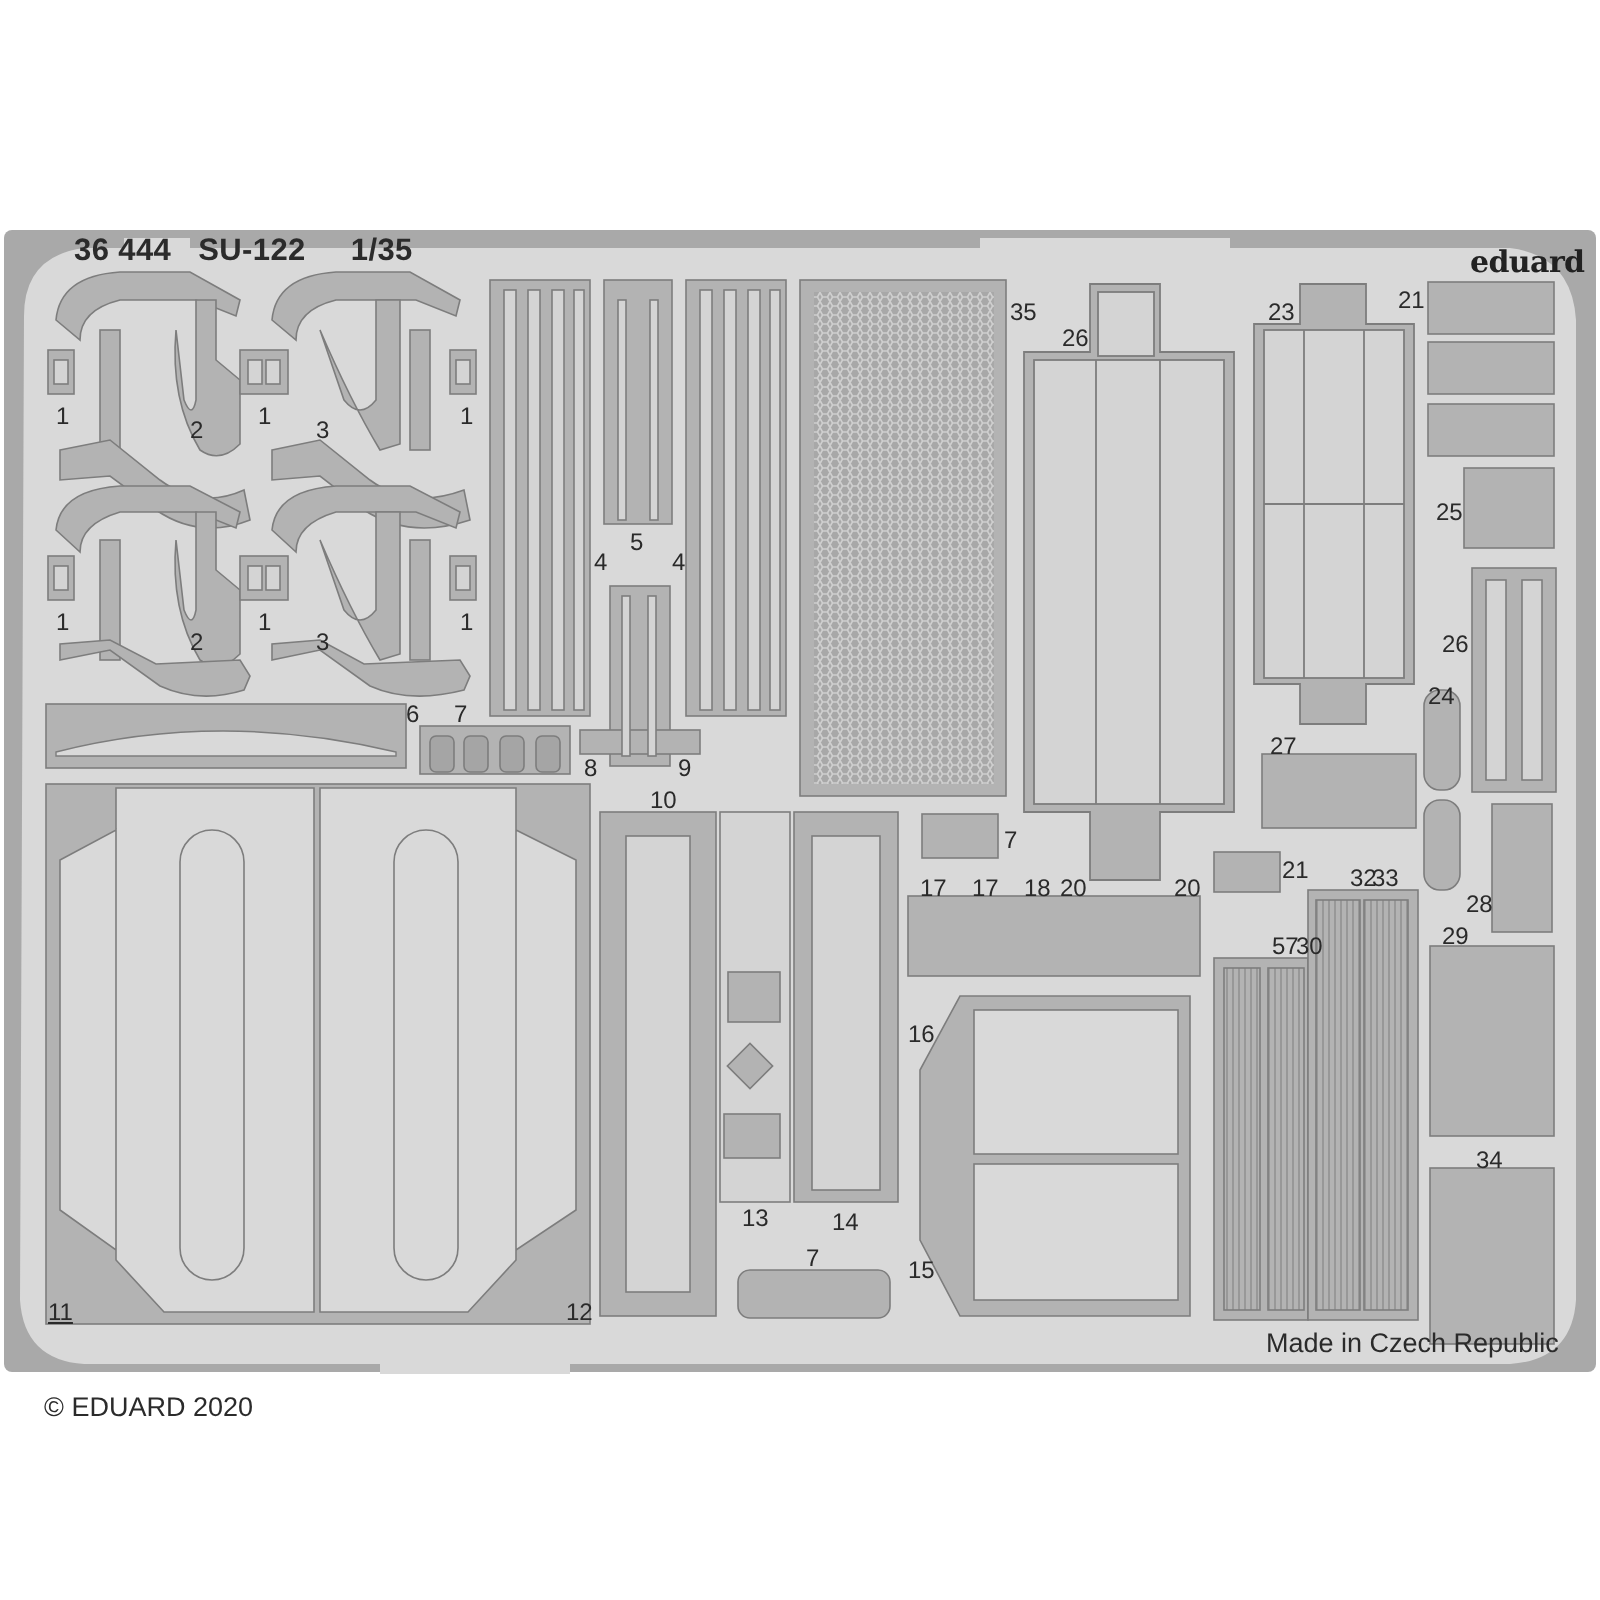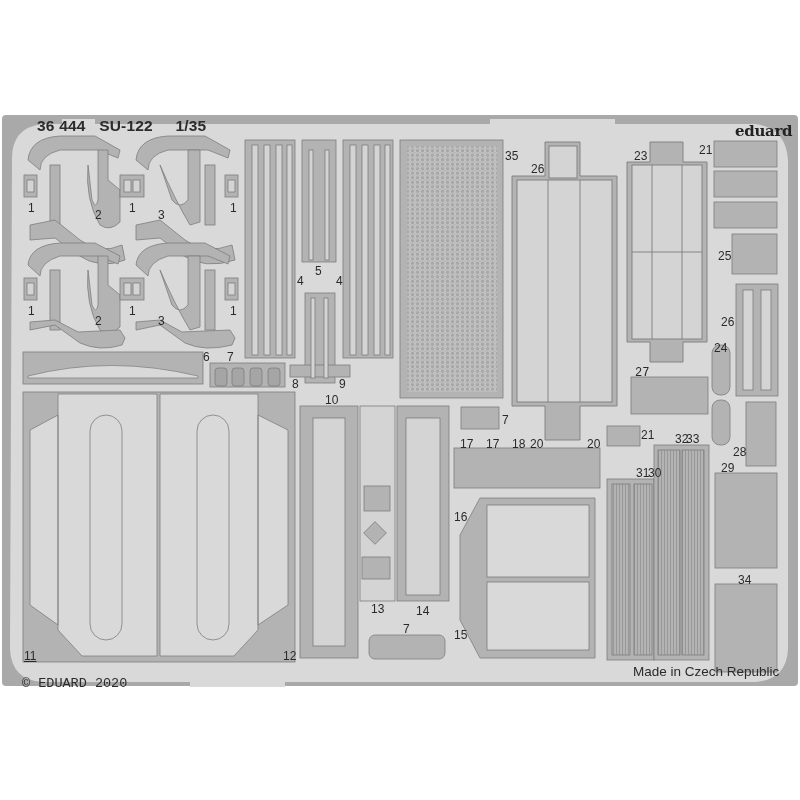--- a/index.html
+++ b/index.html
@@ -206,21 +206,21 @@
   </g>
 
   <g fill="#b3b3b3" stroke="#7d7d7d" stroke-width="0.8">
     <rect x="715" y="473" width="62" height="95"></rect>
     <rect x="715" y="584" width="62" height="88"></rect>
   </g>
 </svg>
 
 <div class="title">36 444   SU-122     1/35</div>
 <div class="brand">eduard</div>
-<div class="foot" style="left:22px;top:676px;font-family:Liberation Mono, monospace;">© EDUARD 2020</div>
+<div class="foot" style="left:22px;top:696px;">© EDUARD 2020</div>
 <div class="foot" style="left:633px;top:664px;">Made in Czech Republic</div>
 
 <div id="labels">
     <div class="lbl" style="left: 28px; top: 202px;">1</div>
     <div class="lbl" style="left: 95px; top: 209px;">2</div>
     <div class="lbl" style="left: 129px; top: 202px;">1</div>
     <div class="lbl" style="left: 158px; top: 209px;">3</div>
     <div class="lbl" style="left: 230px; top: 202px;">1</div>
     <div class="lbl" style="left: 28px; top: 305px;">1</div>
     <div class="lbl" style="left: 95px; top: 315px;">2</div>
@@ -234,34 +234,34 @@
     <div class="lbl" style="left: 336px; top: 275px;">4</div>
     <div class="lbl" style="left: 292px; top: 378px;">8</div>
     <div class="lbl" style="left: 339px; top: 378px;">9</div>
     <div class="lbl" style="left: 505px; top: 150px;">35</div>
     <div class="lbl" style="left: 531px; top: 163px;">26</div>
     <div class="lbl" style="left: 634px; top: 150px;">23</div>
     <div class="lbl" style="left: 699px; top: 144px;">21</div>
     <div class="lbl" style="left: 718px; top: 250px;">25</div>
     <div class="lbl" style="left: 721px; top: 316px;">26</div>
     <div class="lbl" style="left: 714px; top: 342px;">24</div>
-    <div class="lbl" style="left: 635px; top: 367px; font-family: Liberation Mono, monospace;">27</div>
+    <div class="lbl" style="left: 635px; top: 367px;">27</div>
     <div class="lbl" style="left: 733px; top: 446px;">28</div>
     <div class="lbl" style="left: 641px; top: 429px;">21</div>
     <div class="lbl" style="left: 502px; top: 414px;">7</div>
     <div class="lbl" style="left: 325px; top: 394px;">10</div>
     <div class="lbl" style="left: 460px; top: 438px;">17</div>
     <div class="lbl" style="left: 486px; top: 438px;">17</div>
     <div class="lbl" style="left: 512px; top: 438px;">18</div>
     <div class="lbl" style="left: 530px; top: 438px;">20</div>
     <div class="lbl" style="left: 587px; top: 438px;">20</div>
     <div class="lbl" style="left: 663px; top: 433px; margin-left: 12px;">32</div>
     <div class="lbl" style="left: 686px; top: 433px;">33</div>
     <div class="lbl" style="left: 617px; top: 467px; margin-left: 31px;">30</div>
-    <div class="lbl" style="left: 636px; top: 467px;">31</div>
+    <div class="lbl" style="left: 636px; top: 467px;">57</div>
     <div class="lbl" style="left: 721px; top: 462px;">29</div>
     <div class="lbl" style="left: 454px; top: 511px;">16</div>
     <div class="lbl" style="left: 454px; top: 629px;">15</div>
     <div class="lbl" style="left: 371px; top: 603px;">13</div>
     <div class="lbl" style="left: 416px; top: 605px;">14</div>
     <div class="lbl" style="left: 403px; top: 623px;">7</div>
     <div class="lbl" style="left: 738px; top: 574px;">34</div>
     <div class="lbl" style="left: 24px; top: 650px; text-decoration: underline;">11</div>
     <div class="lbl" style="left: 283px; top: 650px;">12</div>
   </div>

